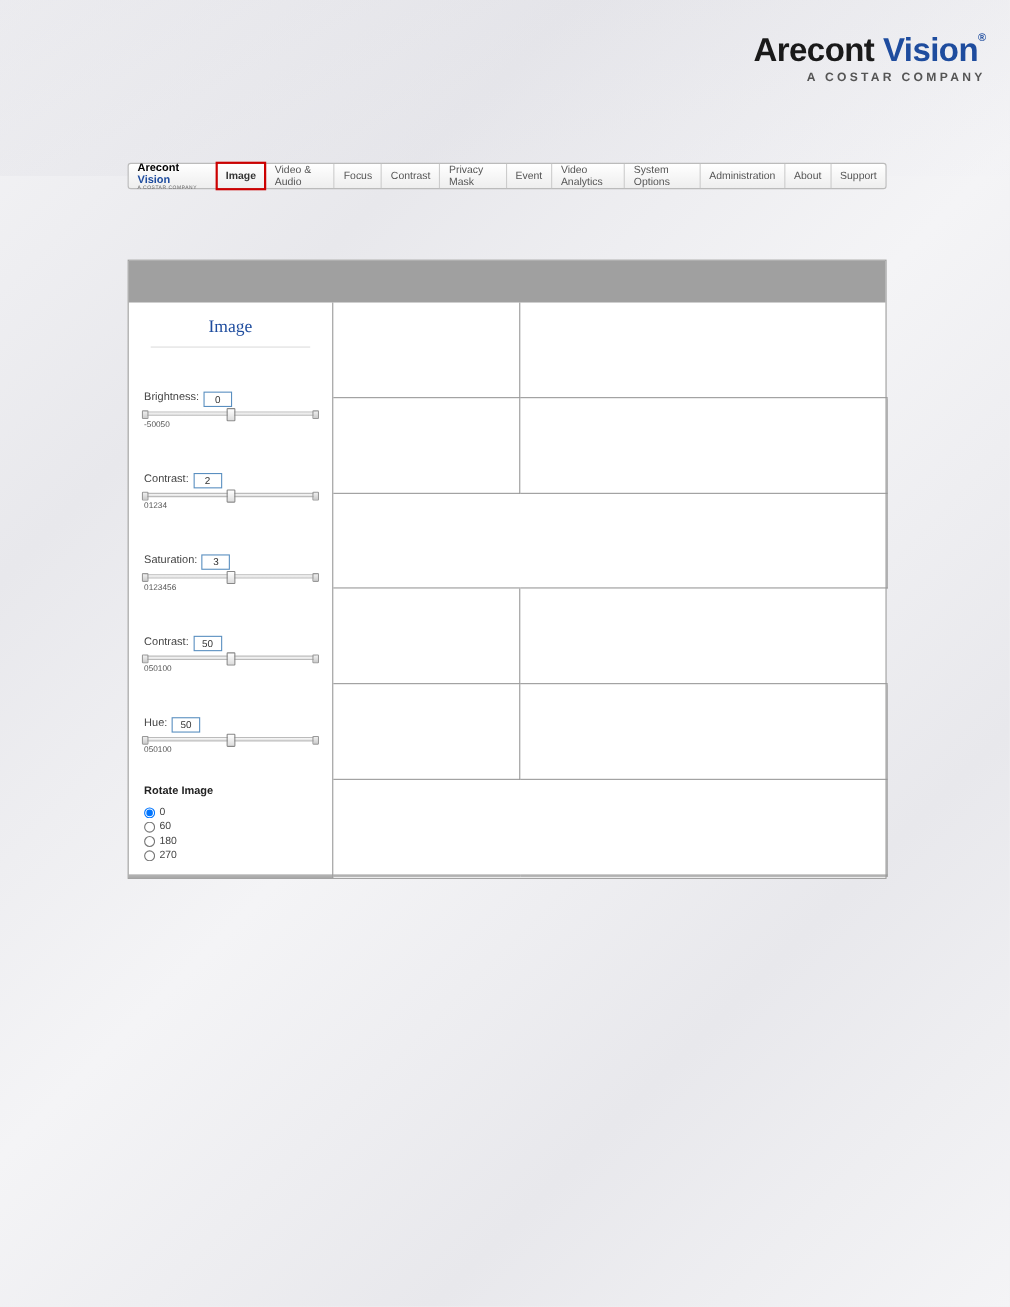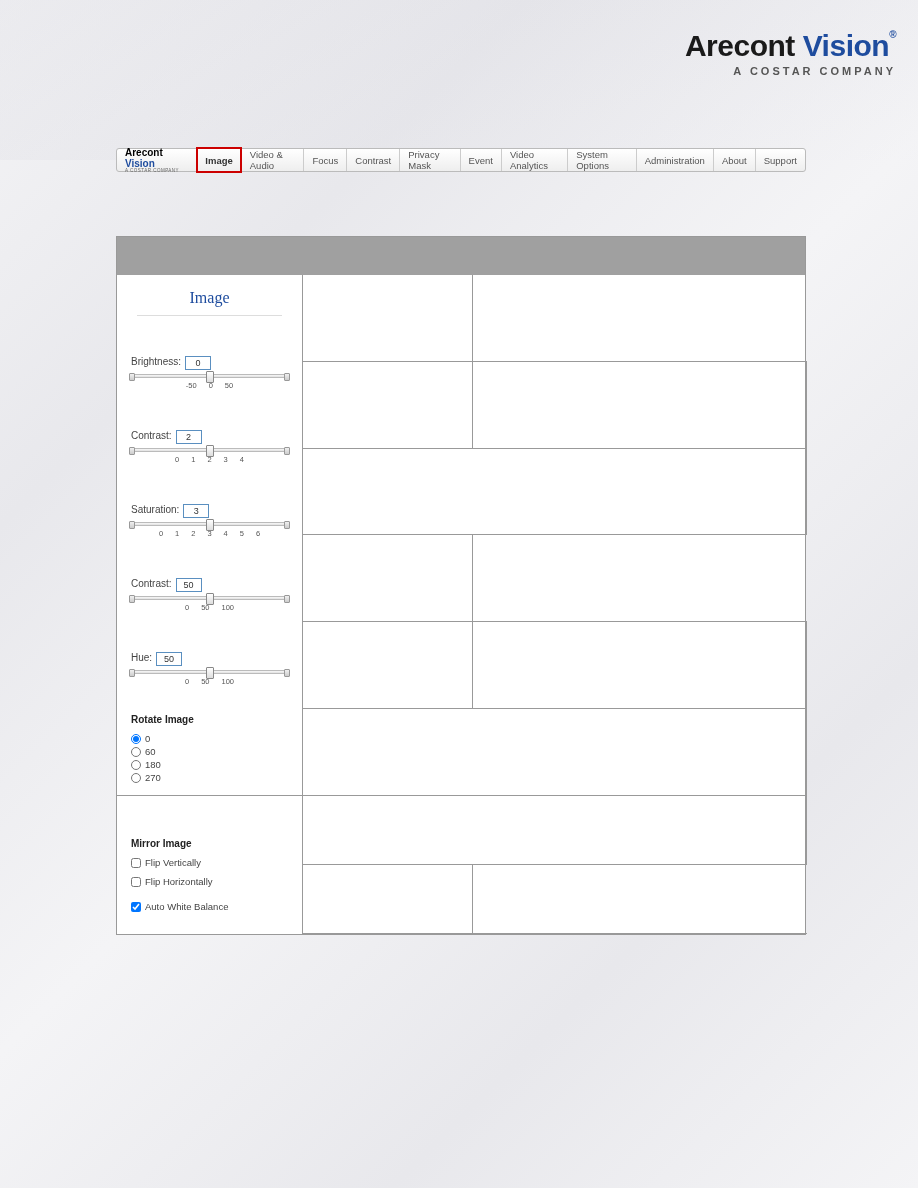--- a/index.html
+++ b/index.html
@@ -181,25 +181,24 @@
   width: 6px;
   height: 8px;
   background: linear-gradient(#f0f0f0,#ccc);
   border: 1px solid #999;
   border-radius: 1px;
 }
 .slider-cap.left { left: -3px; }
 .slider-cap.right { right: -3px; }
 .slider-ticks {
   display: flex;
-  justify-content: center;
+  justify-content: flex-start;
   font-size: 7.5px;
   color: #555;
   margin-top: 2px;
-  gap: 12px;
 }
 .rotate-block { margin-top: 4px; }
 .block-title { font-weight: 700; color: #222; margin-bottom: 8px; font-size: 10px; margin-top: 28px; }
 .radio-row, .check-row {
   display: flex;
   align-items: center;
   font-size: 9.5px;
   color: #444;
   margin-bottom: 2px;
 }
@@ -380,35 +379,20 @@
     <div class="cell row-2 c3"></div>
     <div class="cell row-3 c2"></div>
     <div class="cell row-3 c3"></div>
     <div class="cell row-4 c2"></div>
     <div class="cell row-4 c3"></div>
     <div class="cell row-5 c2"></div>
     <div class="cell row-5 c3"></div>
     <div class="cell row-6 c2"></div>
     <div class="cell row-6 c3"></div>
 
-    <div class="cell left-merge mirror-block" style="--span:2; border-bottom:none;">
-      <div class="block-title">Mirror Image</div>
-      <div class="check-row">
-        <input type="checkbox" style="">
-        <span>Flip Vertically</span>
-      </div>
-      <div class="check-row">
-        <input type="checkbox" style="">
-        <span>Flip Horizontally</span>
-      </div>
-      <div class="check-row" style="margin-top:14px">
-        <input type="checkbox" checked="" style="">
-        <span>Auto White Balance</span>
-      </div>
-    </div>
 
     <div class="cell row-7 c2"></div>
     <div class="cell row-7 c3"></div>
     <div class="cell row-8 c2"></div>
     <div class="cell row-8 c3"></div>
 
   </div>
 </div>
 
 </body></html>

